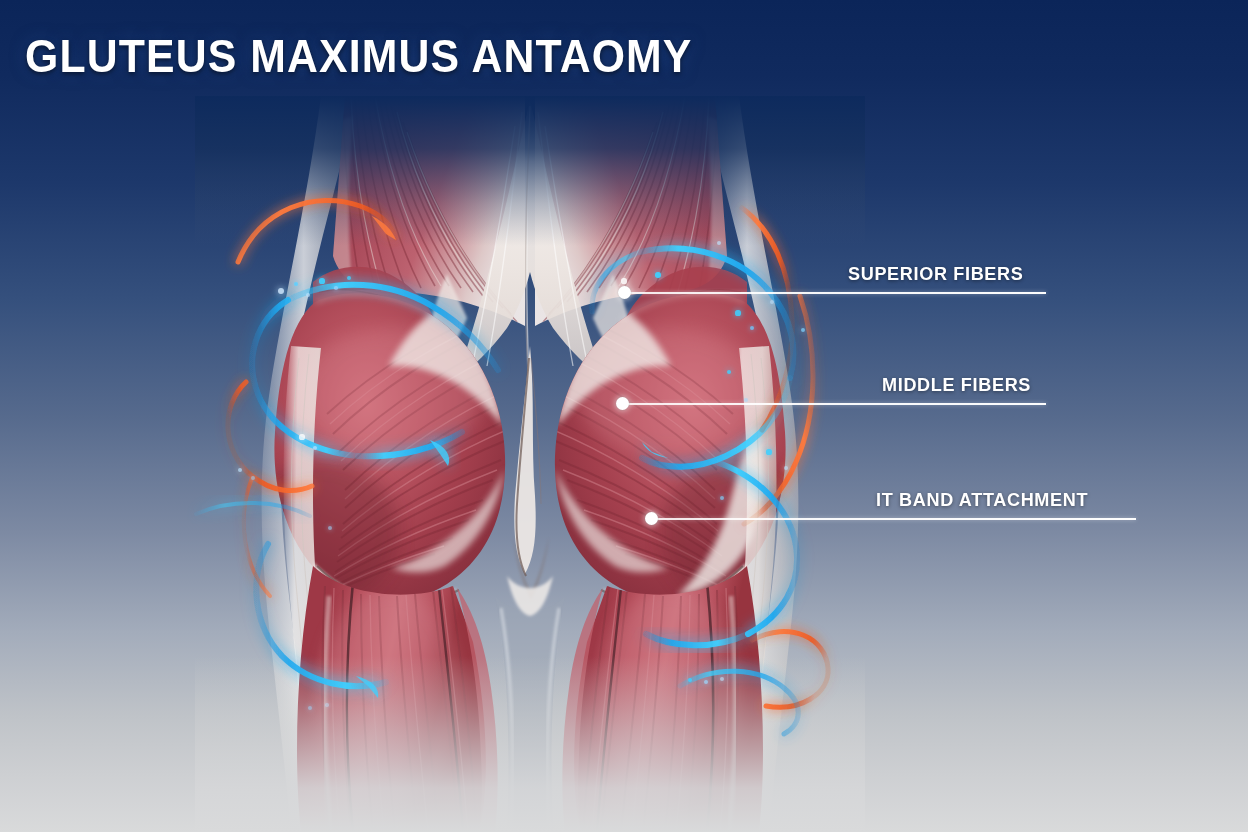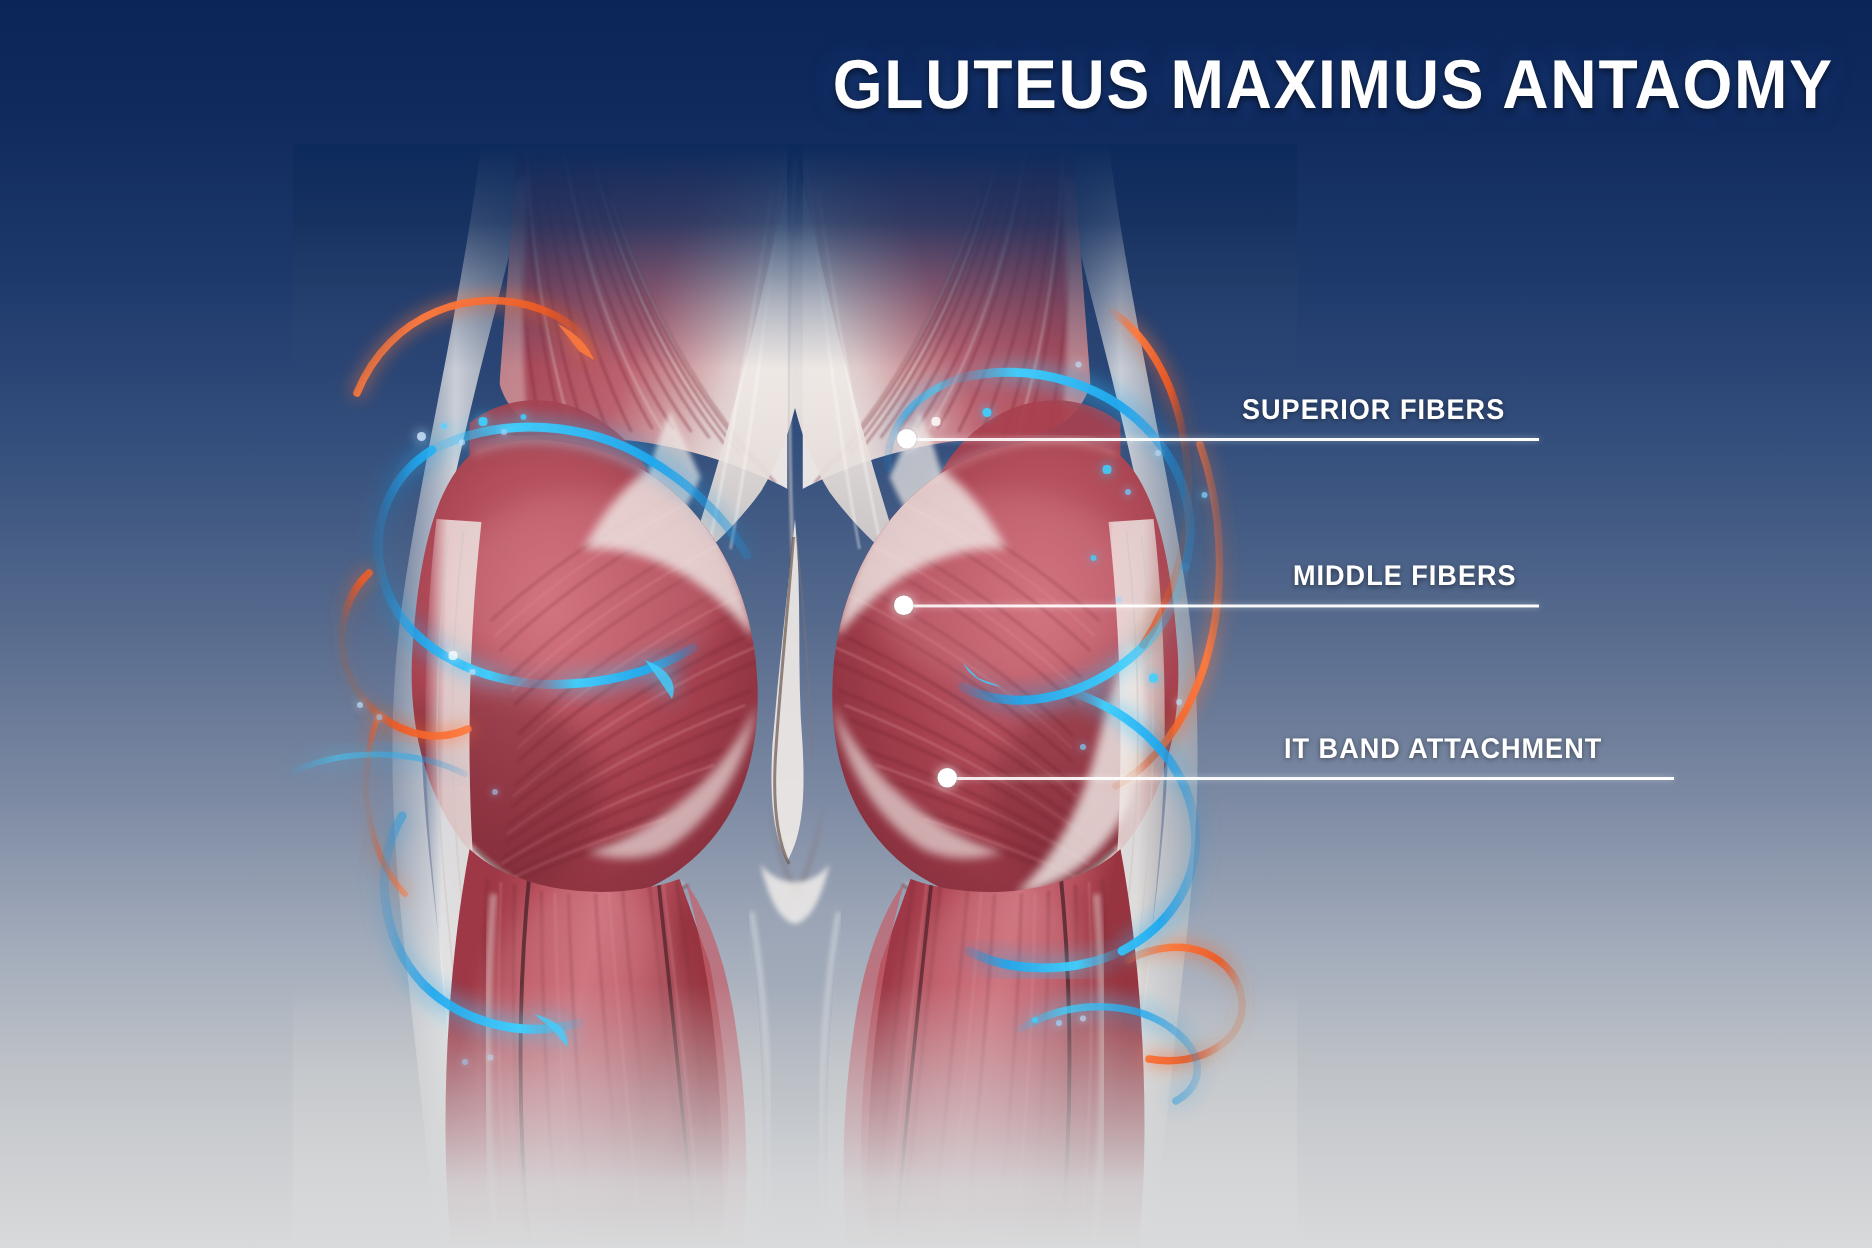--- a/index.html
+++ b/index.html
@@ -21,21 +21,21 @@
       #a3acbb 76%,
       #bfc3c8 86%,
       #cdcfd2 93%,
       #d9dadb 100%);
   }
   .layer { position:absolute; inset:0; }
 
   
   #title-bar {
     position:absolute; left:0; top:0; width:1248px; height:112px;
-    display:flex; align-items:center; justify-content:flex-end;
+    display:flex; align-items:center; justify-content:flex-start;
     z-index:40; pointer-events:none;
   }
   #title-text {
     font-size:46px; font-weight:bold; color:#ffffff;
     letter-spacing:1.2px; white-space:nowrap;
     transform: scaleX(0.93);
     text-shadow: 0 2px 5px rgba(0,0,0,0.55), 0 0 16px rgba(40,80,150,0.5);
     font-family:"Liberation Sans", sans-serif;
   }
 
@@ -586,21 +586,21 @@
       <div class="spark" style="left: 703.8px; top: 679.8px; width: 4.4px; height: 4.4px; background: rgb(158, 216, 255); opacity: 0.75; box-shadow: rgb(158, 216, 255) 0px 0px 5.72px;"></div>
       <div class="spark" style="left: 720px; top: 677px; width: 4px; height: 4px; background: rgb(191, 228, 255); opacity: 0.65; box-shadow: rgb(191, 228, 255) 0px 0px 5.2px;"></div>
       <div class="spark" style="left: 308px; top: 706px; width: 4px; height: 4px; background: rgb(158, 216, 255); opacity: 0.55; box-shadow: rgb(158, 216, 255) 0px 0px 5.2px;"></div>
       <div class="spark" style="left: 325.2px; top: 703.2px; width: 3.6px; height: 3.6px; background: rgb(191, 228, 255); opacity: 0.5; box-shadow: rgb(191, 228, 255) 0px 0px 4.68px;"></div>
     </div>
 
   <div id="title-bar">
     <div id="title-text">GLUTEUS MAXIMUS ANTAOMY</div>
   </div>
 
-  <div id="callouts" class="layer" style="z-index:45;">
+  <div id="callouts" class="layer" style="z-index:45;padding-left:20px;">
       <div class="callout">
         <div class="callout-line" style="left: 604px; top: 292px; width: 422px;"></div>
         <div class="callout-dot" style="left: 598px; top: 286px;"></div>
         <div class="callout-text" style="left: 828px; top: 263px;">SUPERIOR FIBERS</div>
       </div>
       <div class="callout">
         <div class="callout-line" style="left: 602px; top: 403px; width: 424px;"></div>
         <div class="callout-dot" style="left: 596px; top: 397px;"></div>
         <div class="callout-text" style="left: 862px; top: 374px;">MIDDLE FIBERS</div>
       </div>

